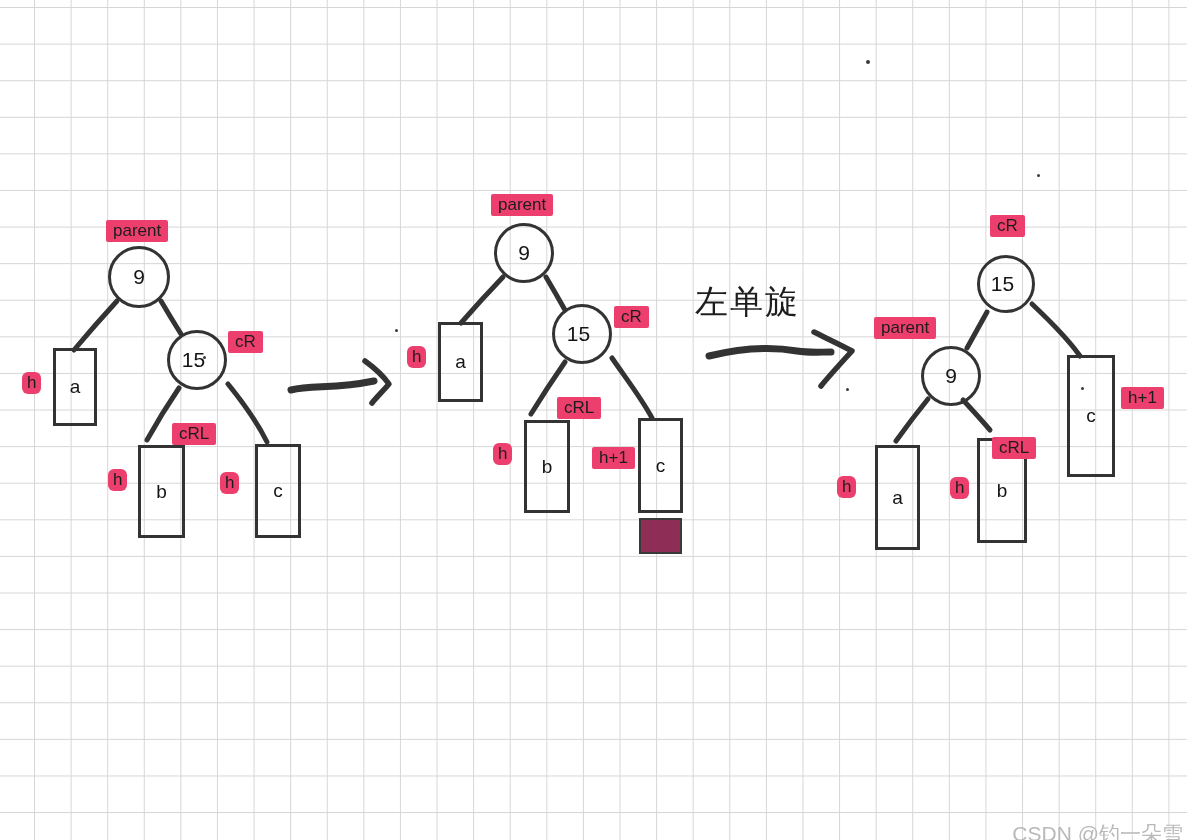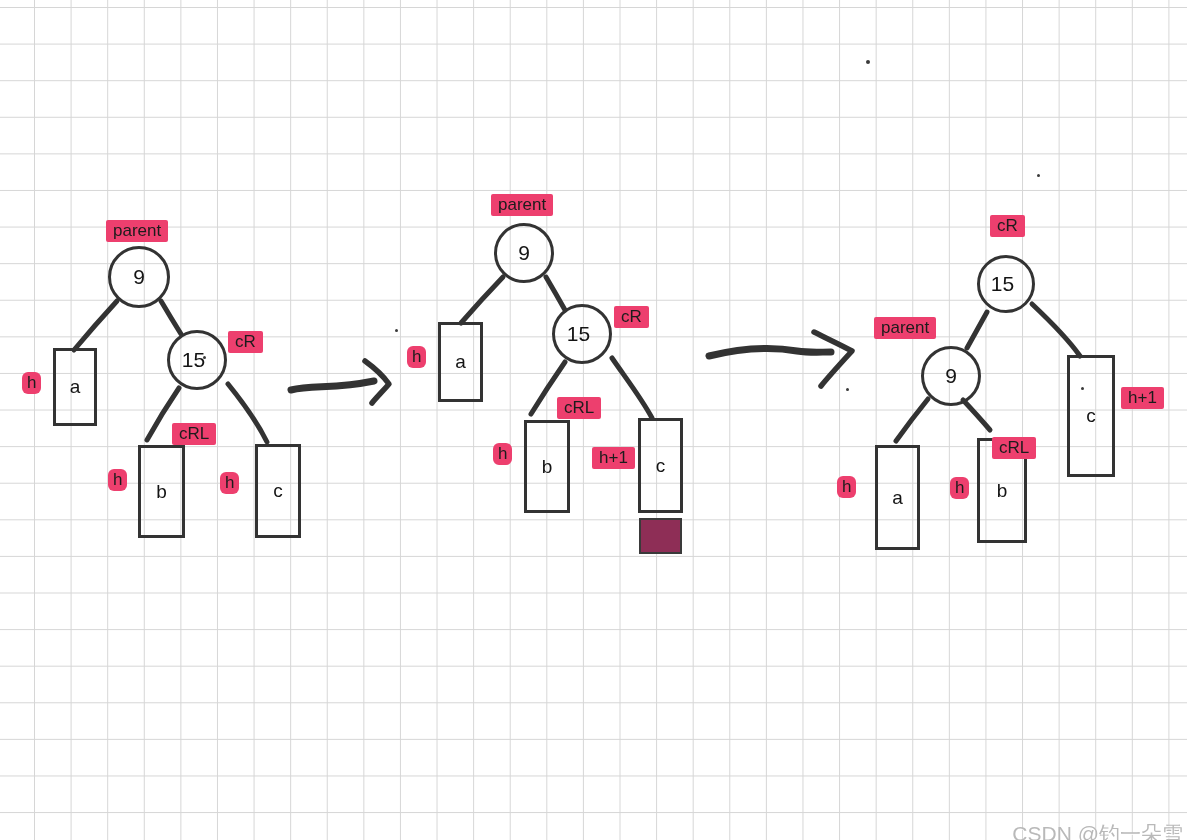--- a/index.html
+++ b/index.html
@@ -126,20 +126,21 @@
   <span class="tag" style="left:614px; top:306px;">cR</span>
   <span class="tag" style="left:557px; top:397px;">cRL</span>
   <div class="node-rect" style="left:438px; top:322px; width:45px; height:80px;">a</div>
   <div class="node-rect" style="left:524px; top:420px; width:46px; height:93px;">b</div>
   <div class="node-rect" style="left:638px; top:418px; width:45px; height:95px;">c</div>
   <span class="tag tag-small" style="left:407px; top:346px;">h</span>
   <span class="tag tag-small" style="left:493px; top:443px;">h</span>
   <span class="tag" style="left:592px; top:447px;">h+1</span>
   <div class="solid-square" style="left:639px; top:518px; width:43px; height:36px;"></div>
 
+  <div class="title-cjk" style="left:695px; top:280px;">左单旋</div>
 
   <span class="tag" style="left:990px; top:215px;">cR</span>
   <div class="node-circle shift-left" style="left:977px; top:255px; width:58px; height:58px;">15</div>
   <span class="tag" style="left:874px; top:317px;">parent</span>
   <div class="node-circle" style="left:921px; top:346px; width:60px; height:60px;">9</div>
   <div class="node-rect" style="left:1067px; top:355px; width:48px; height:122px;">c</div>
   <span class="tag" style="left:1121px; top:387px;">h+1</span>
   <div class="node-rect" style="left:875px; top:445px; width:45px; height:105px;">a</div>
   <div class="node-rect" style="left:977px; top:438px; width:50px; height:105px;">b</div>
   <span class="tag" style="left:992px; top:437px;">cRL</span>

